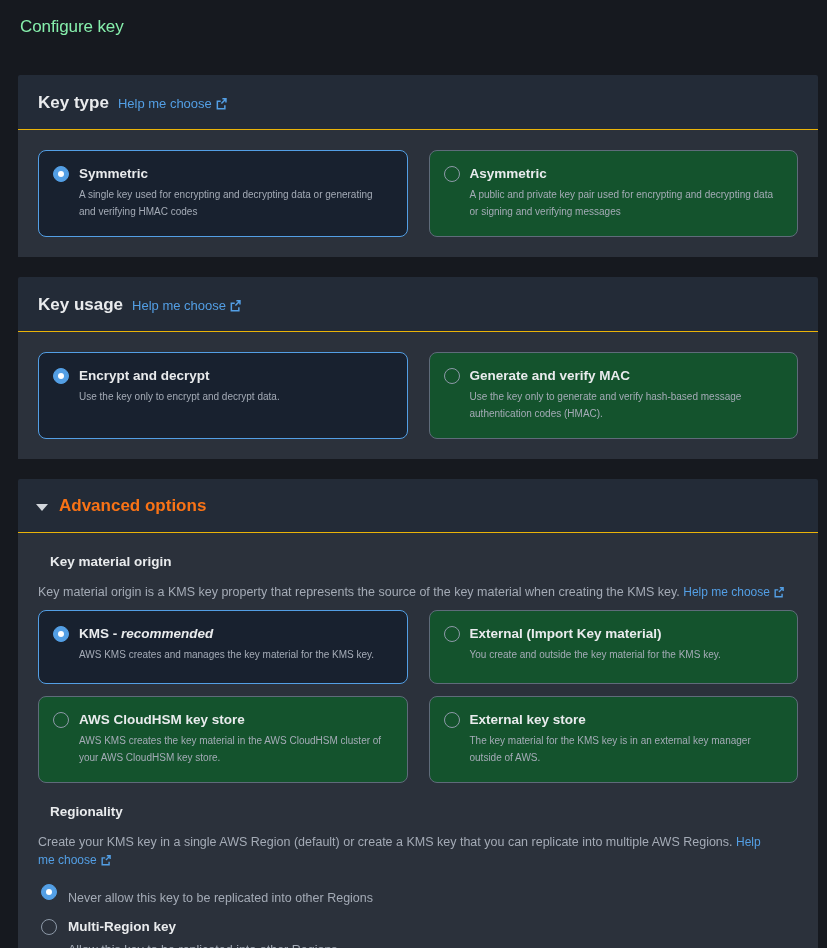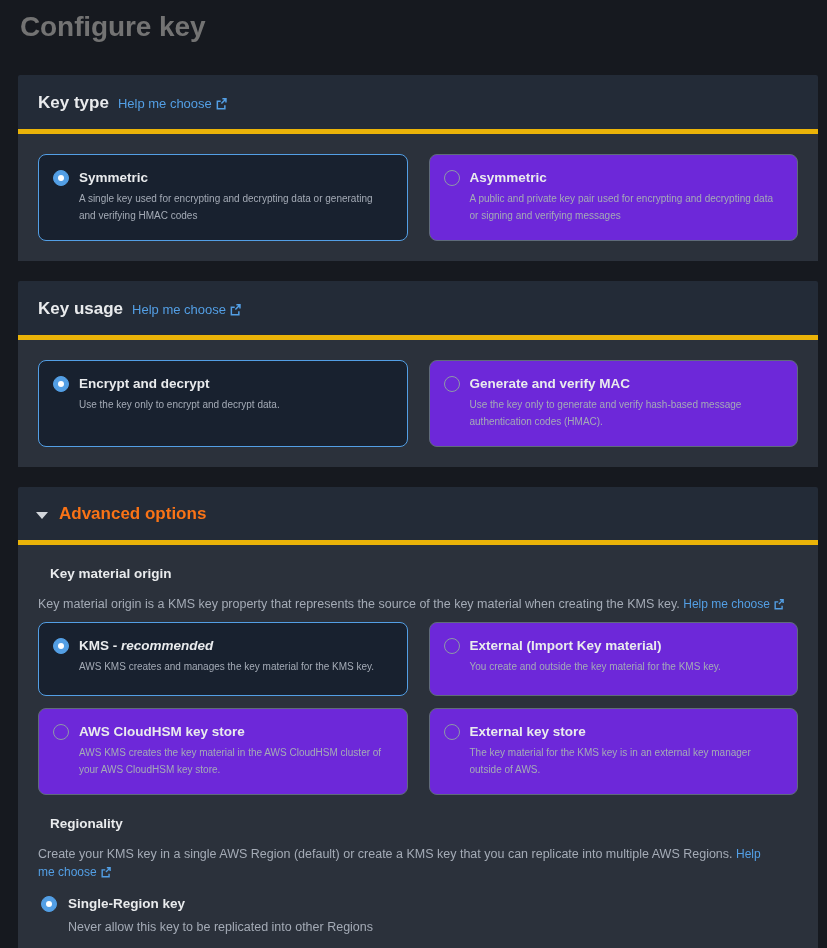--- a/index.html
+++ b/index.html
@@ -9,23 +9,23 @@
     background: #16191f;
     font-family: "Liberation Sans", sans-serif;
     -webkit-font-smoothing: antialiased;
   }
   body { overflow: hidden; }
 
   .page { width: 827px; position: relative; }
 
   
   .page-title {
-    color: #737373;
-    font-size: 28px;
-    font-weight: 700;
+    color: #86efac;
+    font-size: 17px;
+    font-weight: 400;
     letter-spacing: -0.1px;
     padding: 12px 0 0 20px;
     line-height: 30px;
   }
 
   
   .panel {
     margin: 0 9px 0 18px;
     background: #232b37;
     border-radius: 2px;
@@ -41,21 +41,21 @@
     gap: 9px;
   }
   .panel-header h2 {
     color: #e9ebed;
     font-size: 17px;
     font-weight: 700;
     line-height: 20px;
   }
   .panel-body {
     background: #2b313b;
-    border-top: 5px solid #eab308;
+    border-top: 1px solid #eab308;
     padding: 20px 20px 20px 20px;
   }
 
   
   .link {
     color: #539fe5;
     font-size: 13px;
     font-weight: 400;
     text-decoration: none;
     cursor: pointer;
@@ -74,21 +74,21 @@
   .tiles {
     display: grid;
     grid-template-columns: 1fr 1fr;
     gap: 21px;
   }
   .tiles.tight { gap: 12px 21px; }
 
   .tile {
     border: 1px solid #5f6b7a;
     border-radius: 8px;
-    background: #6d28d9;
+    background: #14532d;
     padding: 14px 16px 16px 14px;
     min-height: 74px;
     cursor: pointer;
     display: flex;
     gap: 10px;
     align-items: flex-start;
   }
   .tile.selected {
     border-color: #539fe5;
     background: #18212f;
@@ -328,21 +328,20 @@
                   <path d="M1.6 3.4h4.1V4.9H3.1v6h6V8.3h1.5v4.1H1.6z" fill="#539fe5"></path>
                   <path d="M7.4 1.1h4.3v4.3h-1.5V3.7L6.9 7.1 5.9 6l3.4-3.4H7.4z" fill="#539fe5"></path>
                 </svg></span></a>
         </div>
 
         <div class="radio-list">
 
           <div class="radio-row">
             <span class="radio on"></span>
             <span>
-              <span class="rl-title" style="display:block">Single-Region key</span>
               <span class="rl-desc" style="display:block">Never allow this key to be replicated into other Regions</span>
             </span>
           </div>
 
           <div class="radio-row">
             <span class="radio"></span>
             <span>
               <span class="rl-title" style="display:block">Multi-Region key</span>
               <span class="rl-desc" style="display:block">Allow this key to be replicated into other Regions</span>
             </span>

